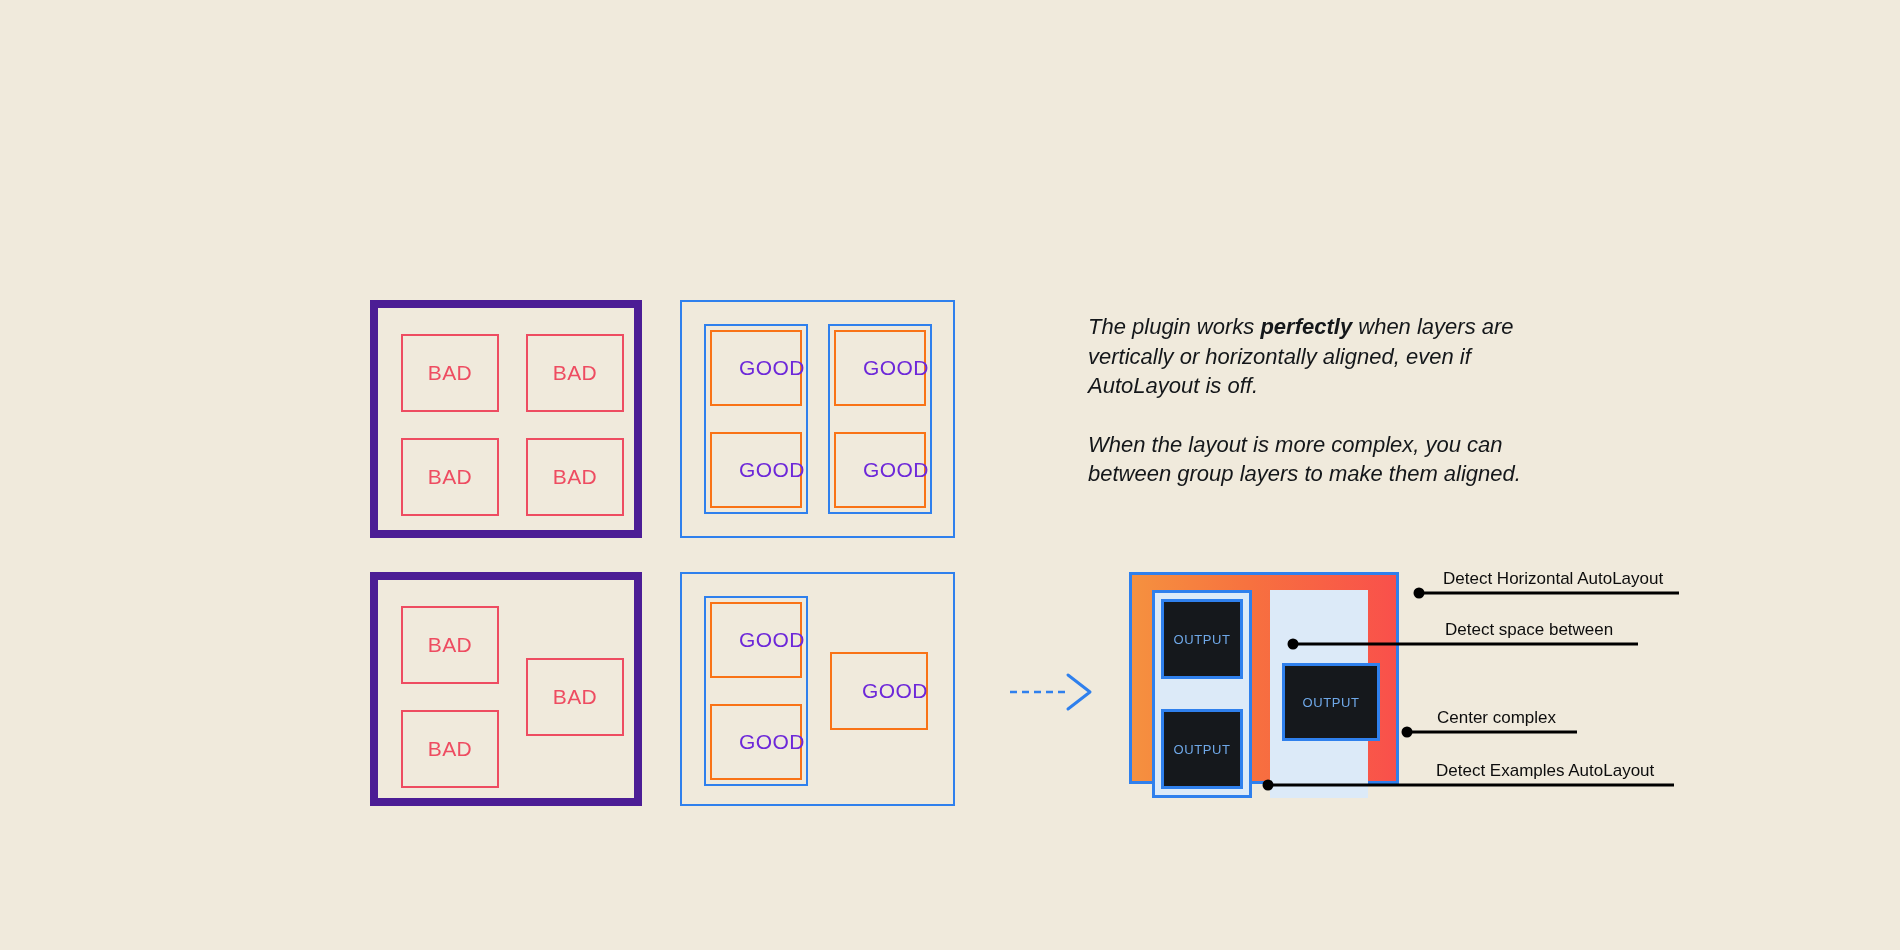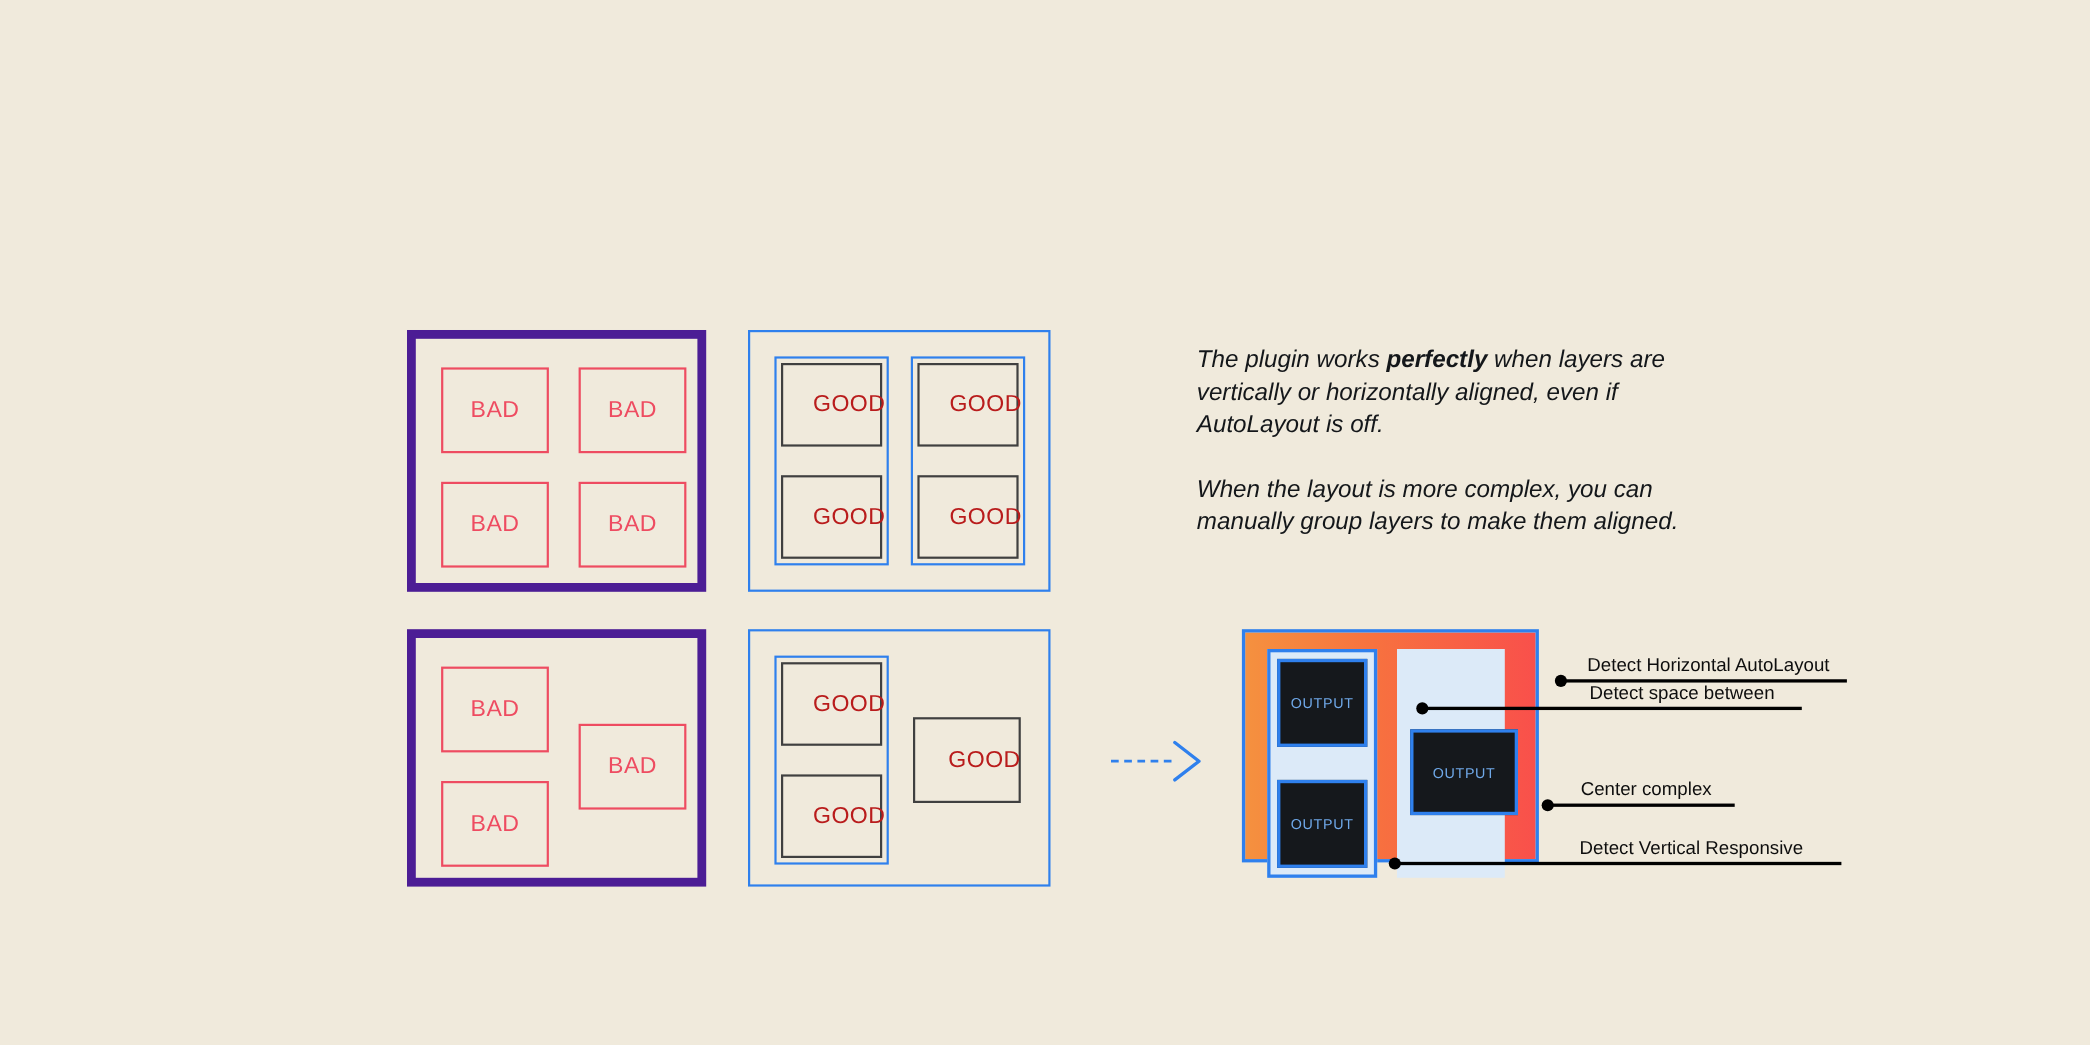--- a/index.html
+++ b/index.html
@@ -36,21 +36,21 @@
 
   .cell {
     position: absolute;
     display: flex;
     align-items: center;
     justify-content: center;
     font-size: 21px;
     letter-spacing: 0.4px;
   }
   .cell-bad  { border: 2px solid #EE4C61; color: #EE4C61; }
-  .cell-good { border: 2px solid #404040; color: #b91c1c; padding-left: 32px; }
+  .cell-good { border: 2px solid #f97316; color: #6d28d9; padding-left: 32px; }
 
   
   .subgroup {
     position: absolute;
     border: 2px solid #2F80ED;
   }
 
   
   #transition-arrow {
     position: absolute;
@@ -179,52 +179,52 @@
     <div class="cell cell-good" style="left:148px; top:78px; width:98px; height:78px;">GOOD</div>
   </div>
 
   <svg id="transition-arrow" viewBox="0 0 90 40">
     <line x1="0" y1="20" x2="58" y2="20" stroke="#2F80ED" stroke-width="2.5" stroke-dasharray="7 5"></line>
     <polyline points="58,3 80,20 58,37" fill="none" stroke="#2F80ED" stroke-width="3" stroke-linecap="round" stroke-linejoin="round"></polyline>
   </svg>
 
   <div id="copy-block">
     <p><span>The plugin works </span><b>perfectly</b><span> when layers are vertically or horizontally aligned, even if AutoLayout is off.</span></p>
-    <p>When the layout is more complex, you can manually group layers to make them aligned.</p>
+    <p>When the layout is more complex, you can between group layers to make them aligned.</p>
   </div>
 
   <div id="mock">
 
     <div id="mock-right-panel"></div>
 
     <div id="mock-left-group">
       <div class="output-box" id="output-top">OUTPUT</div>
       <div class="output-box" id="output-bottom">OUTPUT</div>
     </div>
 
     <div class="output-box" id="output-center">OUTPUT</div>
   </div>
 
-  <div class="callout" style="left:1419px; top:609px; width:260px; height:20px;text-align:right;">
+  <div class="callout" style="left:1419px; top:583px; width:260px; height:20px;text-align:right;">
     <div class="leader" style="width:260px;"></div>
     <div class="dot"></div>
     <div class="callout-label" style="left:24px;">Detect Horizontal AutoLayout</div>
   </div>
 
   <div class="callout" style="left:1293px; top:634px; width:345px; height:20px;">
     <div class="leader" style="width:345px;"></div>
     <div class="dot"></div>
     <div class="callout-label" style="left:152px;text-align:right;">Detect space between</div>
   </div>
 
   <div class="callout" style="left:1407px; top:722px; width:170px; height:20px;">
     <div class="leader" style="width:170px;"></div>
     <div class="dot"></div>
     <div class="callout-label" style="left:30px;">Center complex</div>
   </div>
 
   <div class="callout" style="left:1268px; top:775px; width:406px; height:20px;">
     <div class="leader" style="width:406px;"></div>
     <div class="dot"></div>
-    <div class="callout-label" style="left:168px;">Detect Vertical Responsive</div>
+    <div class="callout-label" style="left:168px;">Detect Examples AutoLayout</div>
   </div>
 
 </div>
 
 </body></html>

